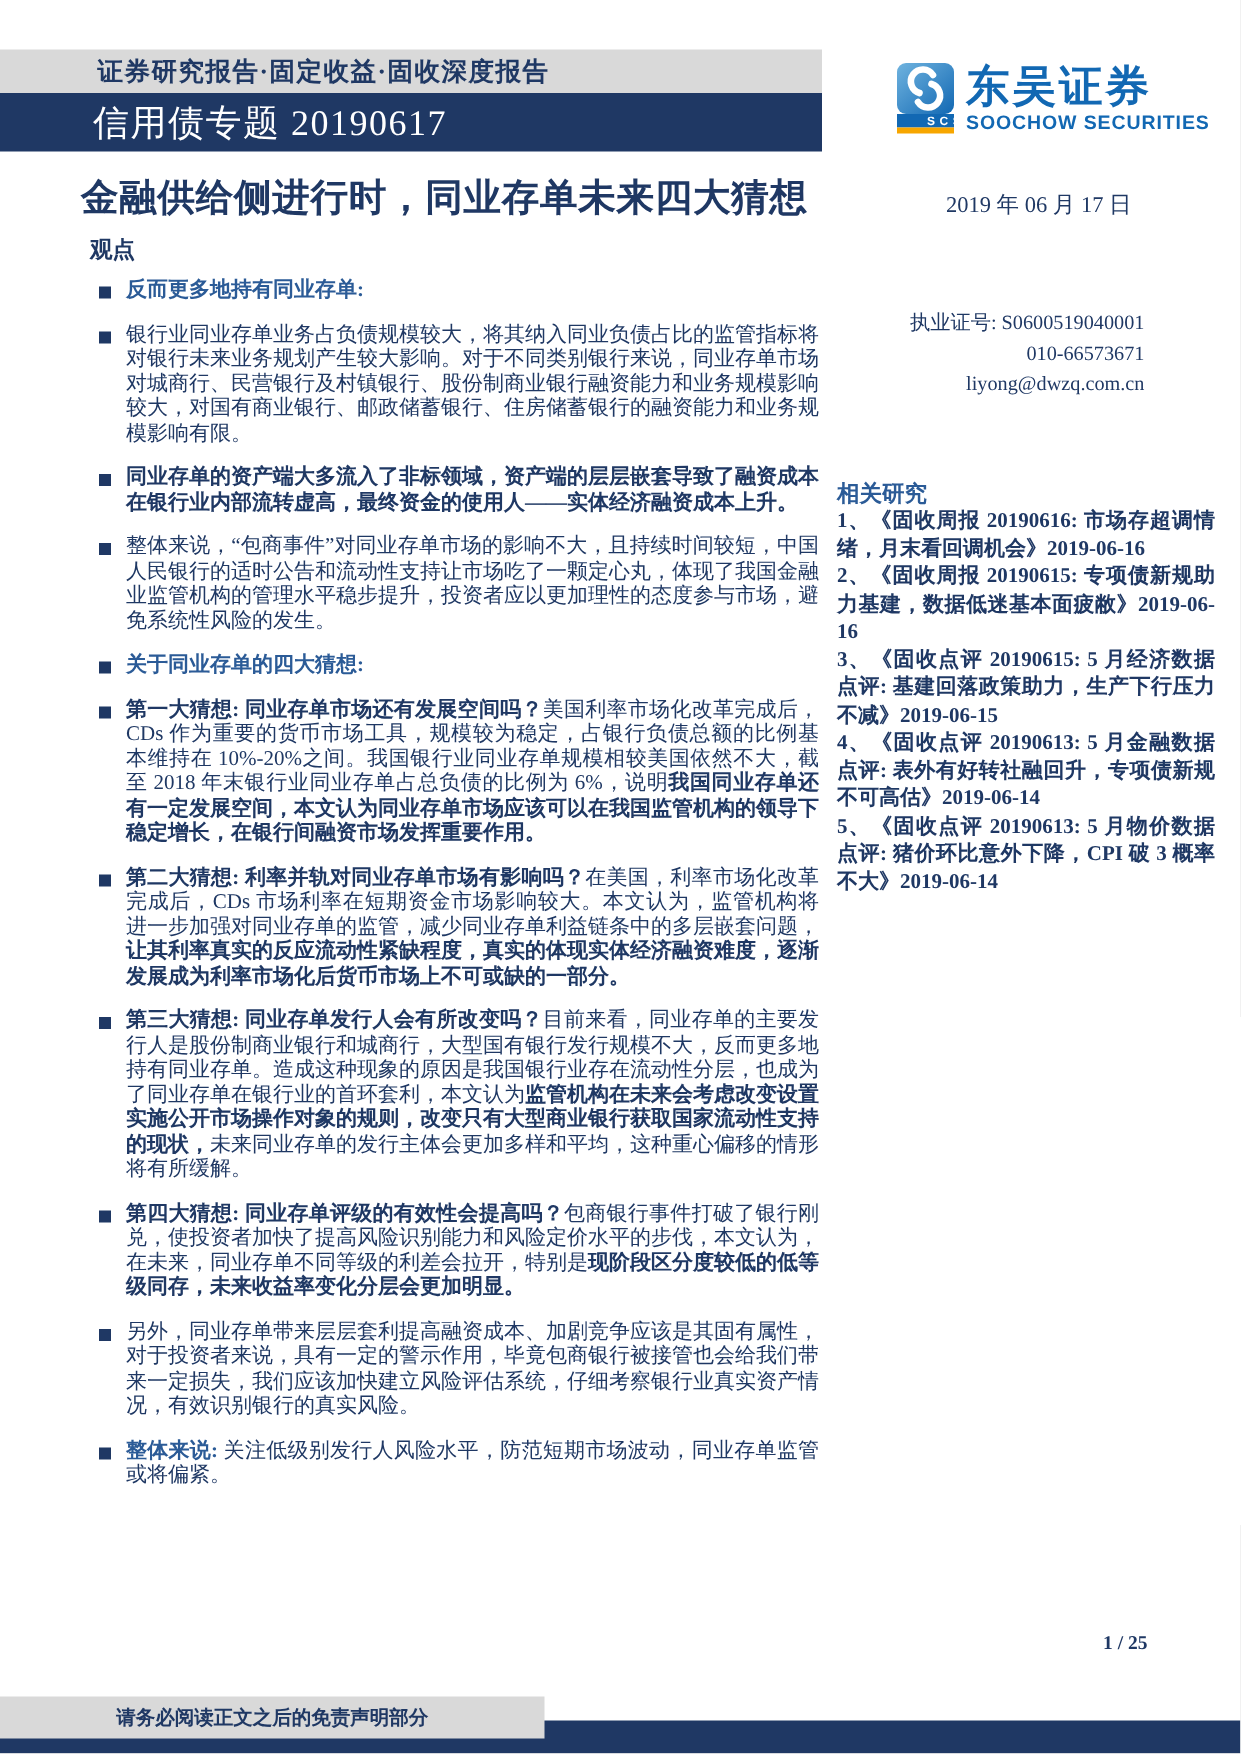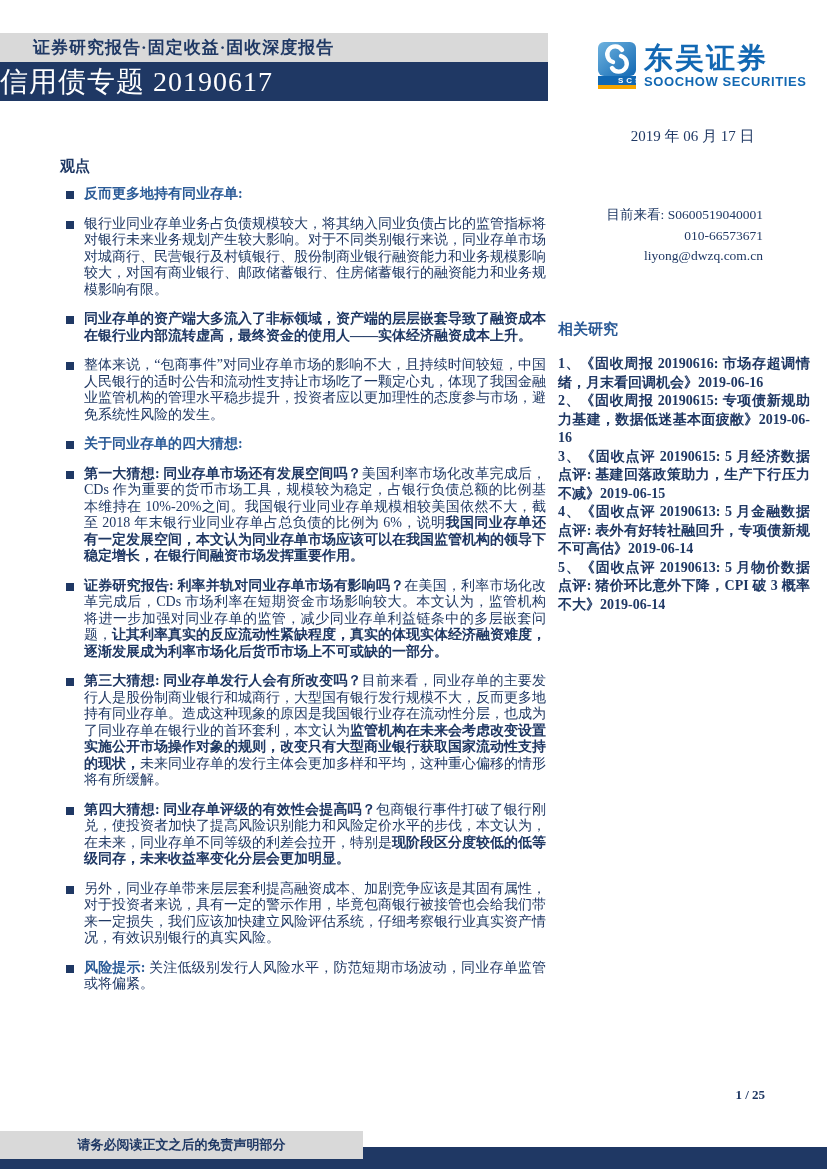--- a/index.html
+++ b/index.html
@@ -18,29 +18,30 @@
     margin:0 auto;
     font-family:"Liberation Serif", serif;
     color:var(--navy);
     overflow:hidden;
   }
   
   .topbar{
     position:absolute;left:0;top:33px;width:548px;height:29px;
     background:var(--gray);
     display:flex;align-items:center;
-    padding-left:33px;
+    padding-left:65px;
     font-size:17px;font-weight:bold;color:var(--navy);
     letter-spacing:1px;
   }
   .banner{
     position:absolute;left:0;top:62px;width:548px;height:39px;
     background:var(--navy);
     display:flex;align-items:center;
-    font-size:28px;color:#fff;letter-spacing:1px;
+    padding-left:62px;
+    font-size:24px;color:#fff;letter-spacing:1px;
   }
   .logo{
     position:absolute;left:598px;top:42px;
     display:flex;align-items:flex-start;
   }
   .logo-icon{width:38px;margin-right:8px;}
   .logo-icon svg{display:block;}
   .logo-scs{
     background:var(--brand);color:#fff;
     font-family:"Liberation Sans",sans-serif;
@@ -81,21 +82,21 @@
   .bullet-text .b{font-weight:bold;}
   .bullet-text .bb{font-weight:bold;color:var(--blue);}
   
   .analyst{
     position:absolute;left:553px;top:205px;width:210px;
     text-align:right;font-size:13.5px;line-height:20.5px;
   }
   .analyst-name{font-size:15px;font-weight:bold;line-height:24px;}
   .analyst-name .gap{display:inline-block;width:14px;}
   .related{position:absolute;left:558px;top:320px;width:252px;}
-  .related-heading{font-size:15px;font-weight:bold;color:var(--blue);margin-bottom:16px;}
+  .related-heading{font-size:15px;font-weight:bold;color:var(--blue);margin-bottom:0;}
   .related-item{
     font-size:14px;font-weight:bold;line-height:18.5px;
     color:var(--navy);text-align:justify;
   }
   
   .pagenum{
     position:absolute;right:62px;top:1087px;
     font-size:13px;font-weight:bold;color:var(--navy);
   }
   .institute{
@@ -140,20 +141,21 @@
       </svg>
       <div class="logo-scs">SCS</div>
       <div class="logo-orange"></div>
     </div>
     <div class="logo-text">
       <div class="logo-cn">东吴证券</div>
       <div class="logo-en">SOOCHOW SECURITIES</div>
     </div>
   </div>
 
+  <h1 class="title">金融供给侧进行时，同业存单未来四大猜想</h1>
   <div class="date">2019 年 06 月 17 日</div>
 
   <div class="left-col">
     <h2 class="vp-heading">观点</h2>
     <div>
         <div class="bullet-row">
           <span class="sq"></span>
           <p class="bullet-text"><span class="bb">反而更多地持有同业存单:</span></p>
         </div>
         <div class="bullet-row">
@@ -171,44 +173,44 @@
         <div class="bullet-row">
           <span class="sq"></span>
           <p class="bullet-text"><span class="bb">关于同业存单的四大猜想:</span></p>
         </div>
         <div class="bullet-row">
           <span class="sq"></span>
           <p class="bullet-text"><span class="b">第一大猜想: 同业存单市场还有发展空间吗？</span><span>美国利率市场化改革完成后，CDs 作为重要的货币市场工具，规模较为稳定，占银行负债总额的比例基本维持在 10%-20%之间。我国银行业同业存单规模相较美国依然不大，截至 2018 年末银行业同业存单占总负债的比例为 6%，说明</span><span class="b">我国同业存单还有一定发展空间，本文认为同业存单市场应该可以在我国监管机构的领导下稳定增长，在银行间融资市场发挥重要作用。</span></p>
         </div>
         <div class="bullet-row">
           <span class="sq"></span>
-          <p class="bullet-text"><span class="b">证券研究报告: 利率并轨对同业存单市场有影响吗？</span><span>在美国，利率市场化改革完成后，CDs 市场利率在短期资金市场影响较大。本文认为，监管机构将进一步加强对同业存单的监管，减少同业存单利益链条中的多层嵌套问题，</span><span class="b">让其利率真实的反应流动性紧缺程度，真实的体现实体经济融资难度，逐渐发展成为利率市场化后货币市场上不可或缺的一部分。</span></p>
+          <p class="bullet-text"><span class="b">第二大猜想: 利率并轨对同业存单市场有影响吗？</span><span>在美国，利率市场化改革完成后，CDs 市场利率在短期资金市场影响较大。本文认为，监管机构将进一步加强对同业存单的监管，减少同业存单利益链条中的多层嵌套问题，</span><span class="b">让其利率真实的反应流动性紧缺程度，真实的体现实体经济融资难度，逐渐发展成为利率市场化后货币市场上不可或缺的一部分。</span></p>
         </div>
         <div class="bullet-row">
           <span class="sq"></span>
           <p class="bullet-text"><span class="b">第三大猜想: 同业存单发行人会有所改变吗？</span><span>目前来看，同业存单的主要发行人是股份制商业银行和城商行，大型国有银行发行规模不大，反而更多地持有同业存单。造成这种现象的原因是我国银行业存在流动性分层，也成为了同业存单在银行业的首环套利，本文认为</span><span class="b">监管机构在未来会考虑改变设置实施公开市场操作对象的规则，改变只有大型商业银行获取国家流动性支持的现状，</span><span>未来同业存单的发行主体会更加多样和平均，这种重心偏移的情形将有所缓解。</span></p>
         </div>
         <div class="bullet-row">
           <span class="sq"></span>
           <p class="bullet-text"><span class="b">第四大猜想: 同业存单评级的有效性会提高吗？</span><span>包商银行事件打破了银行刚兑，使投资者加快了提高风险识别能力和风险定价水平的步伐，本文认为，在未来，同业存单不同等级的利差会拉开，特别是</span><span class="b">现阶段区分度较低的低等级同存，未来收益率变化分层会更加明显。</span></p>
         </div>
         <div class="bullet-row">
           <span class="sq"></span>
           <p class="bullet-text"><span>另外，同业存单带来层层套利提高融资成本、加剧竞争应该是其固有属性，对于投资者来说，具有一定的警示作用，毕竟包商银行被接管也会给我们带来一定损失，我们应该加快建立风险评估系统，仔细考察银行业真实资产情况，有效识别银行的真实风险。</span></p>
         </div>
         <div class="bullet-row">
           <span class="sq"></span>
-          <p class="bullet-text"><span class="bb">风险提示: </span><span>关注低级别发行人风险水平，防范短期市场波动，同业存单监管或将偏紧。</span></p>
+          <p class="bullet-text"><span class="bb">整体来说: </span><span>关注低级别发行人风险水平，防范短期市场波动，同业存单监管或将偏紧。</span></p>
         </div>
       </div>
   </div>
 
   <div class="analyst">
     <div>
-      <span>目前来看:</span>
+      <span>执业证号:</span>
       <span>S0600519040001</span>
     </div>
     <div>010-66573671</div>
     <div>liyong@dwzq.com.cn</div>
   </div>
 
   <div class="related">
     <h3 class="related-heading">相关研究</h3>
     <div>
         <div class="related-item">1、《固收周报 20190616: 市场存超调情绪，月末看回调机会》2019-06-16</div>

